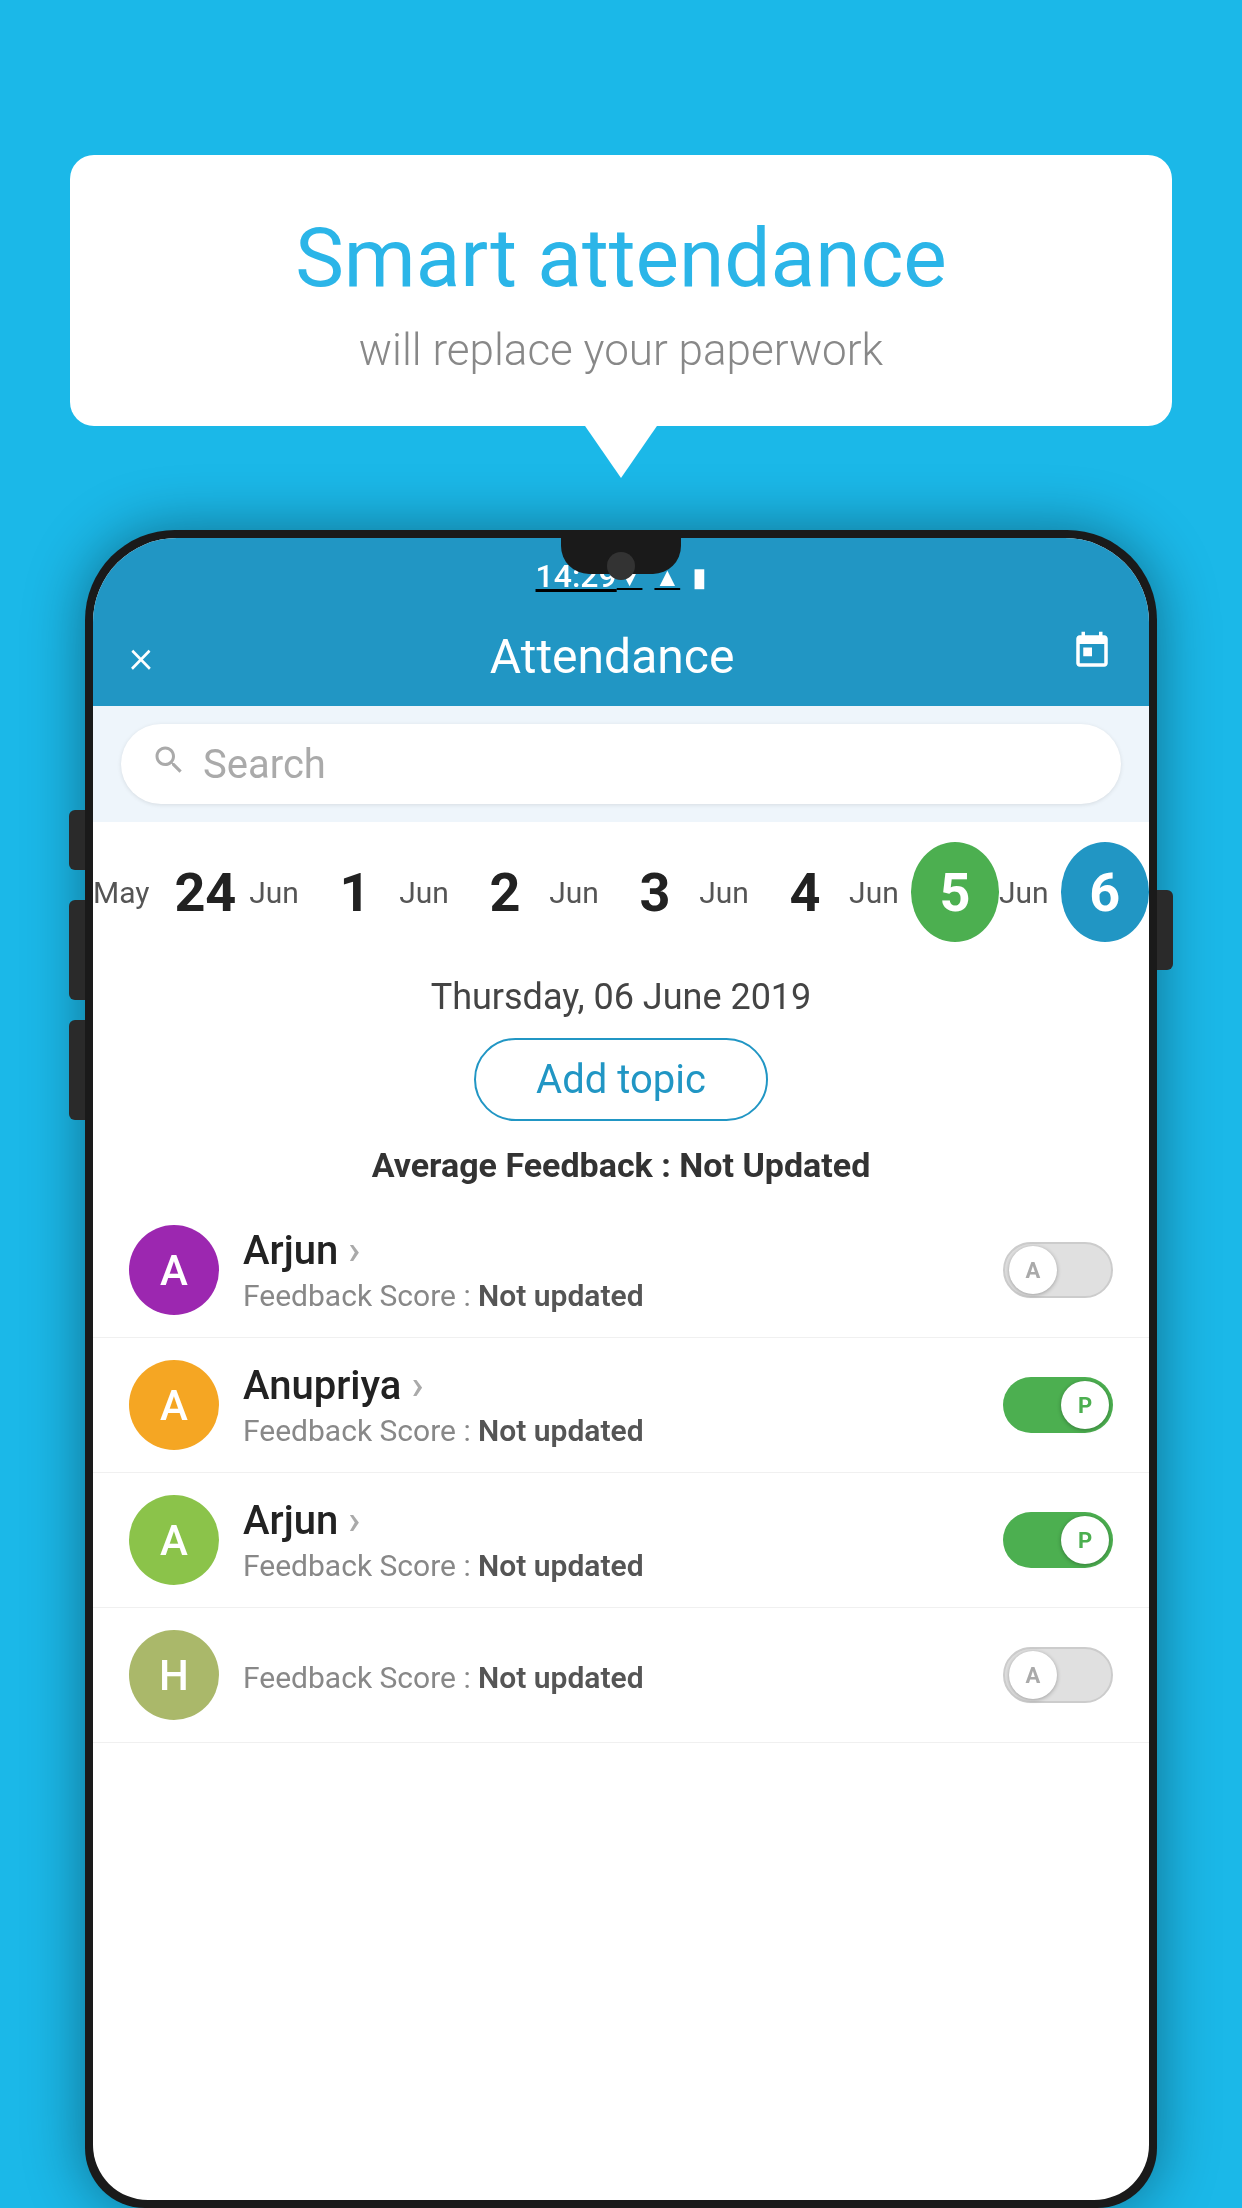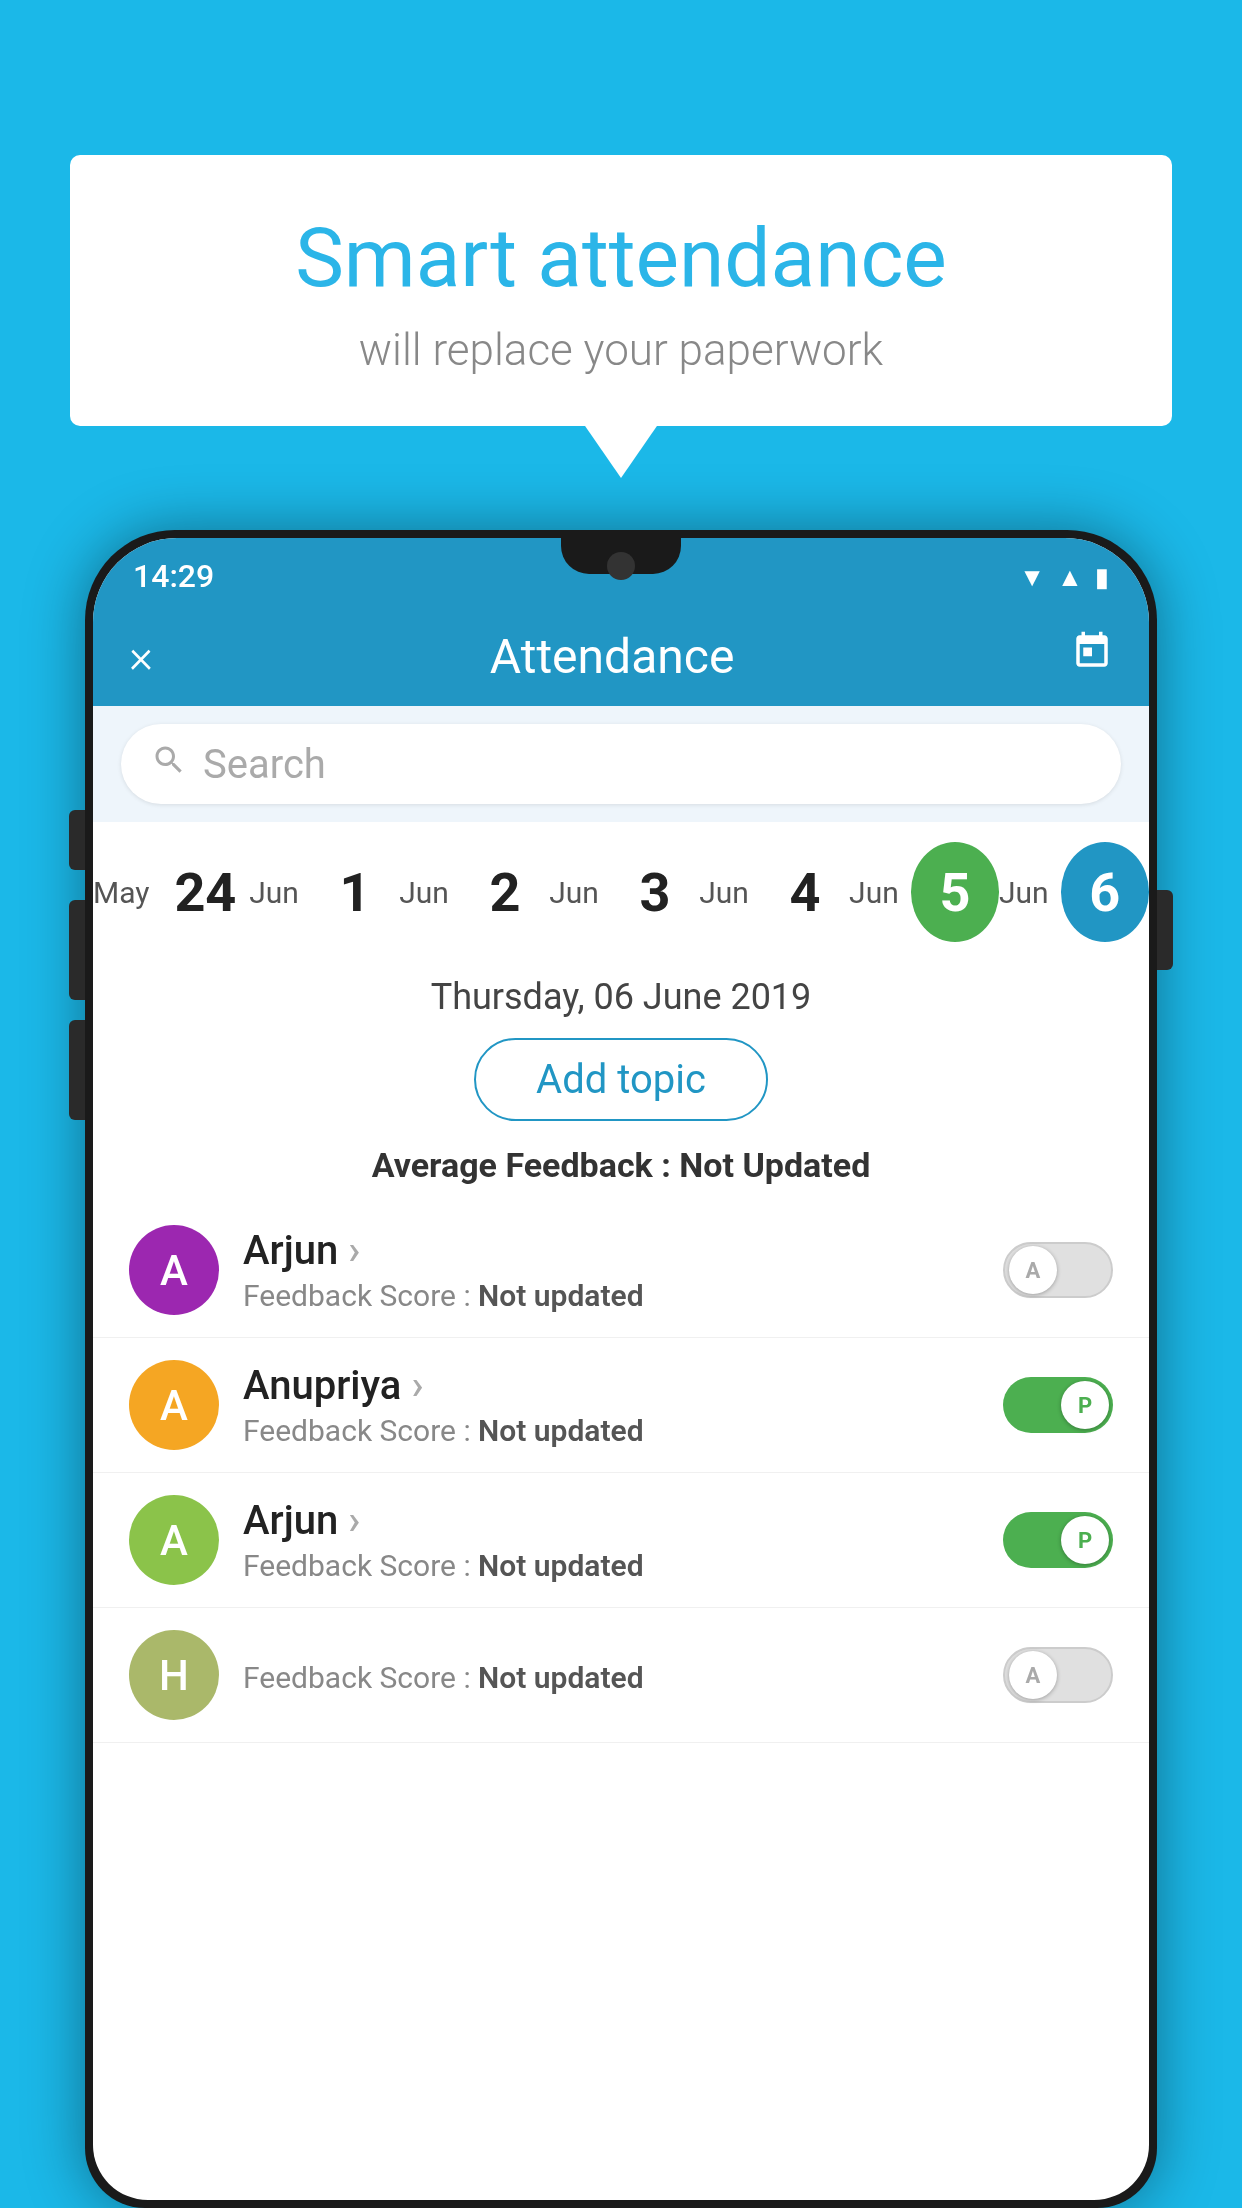--- a/index.html
+++ b/index.html
@@ -16,21 +16,21 @@
     
     .speech-bubble-container {
       position: absolute;
       top: 155px;
       left: 70px;
       right: 70px;
     }
 
     .speech-bubble {
       background: white;
-      border-radius: 10px;
+      border-radius: 24px;
       padding: 55px 60px 50px;
       text-align: center;
       position: relative;
     }
 
     .speech-bubble::after {
       content: '';
       position: absolute;
       bottom: -52px;
       left: 50%;
@@ -89,23 +89,24 @@
       border-radius: 0 0 28px 28px;
       z-index: 10;
     }
 
     
     .status-bar {
       background: #2196c4;
       height: 68px;
       display: flex;
       align-items: center;
-      justify-content: space-between;
+      justify-content: center;
       padding: 0 40px;
       padding-top: 8px;
+      text-decoration: underline;
     }
 
     .status-time {
       color: white;
       font-size: 32px;
       font-weight: 500;
     }
 
     .status-icons {
       display: flex;

